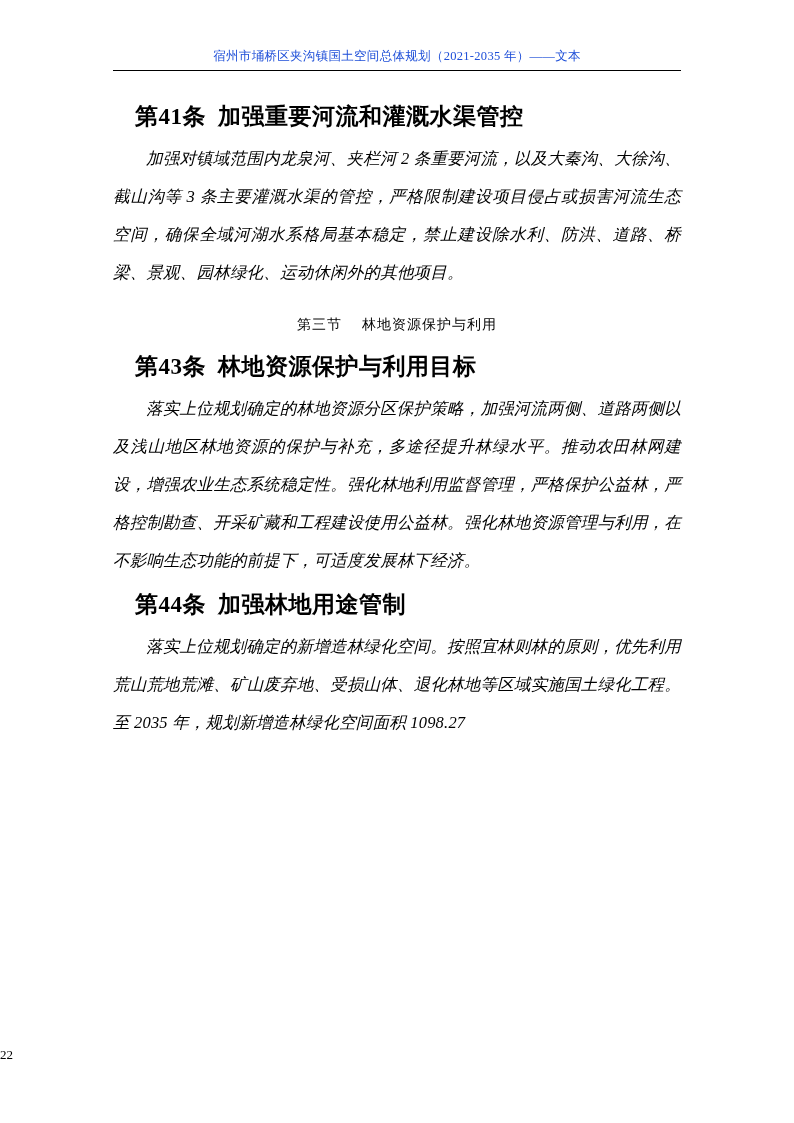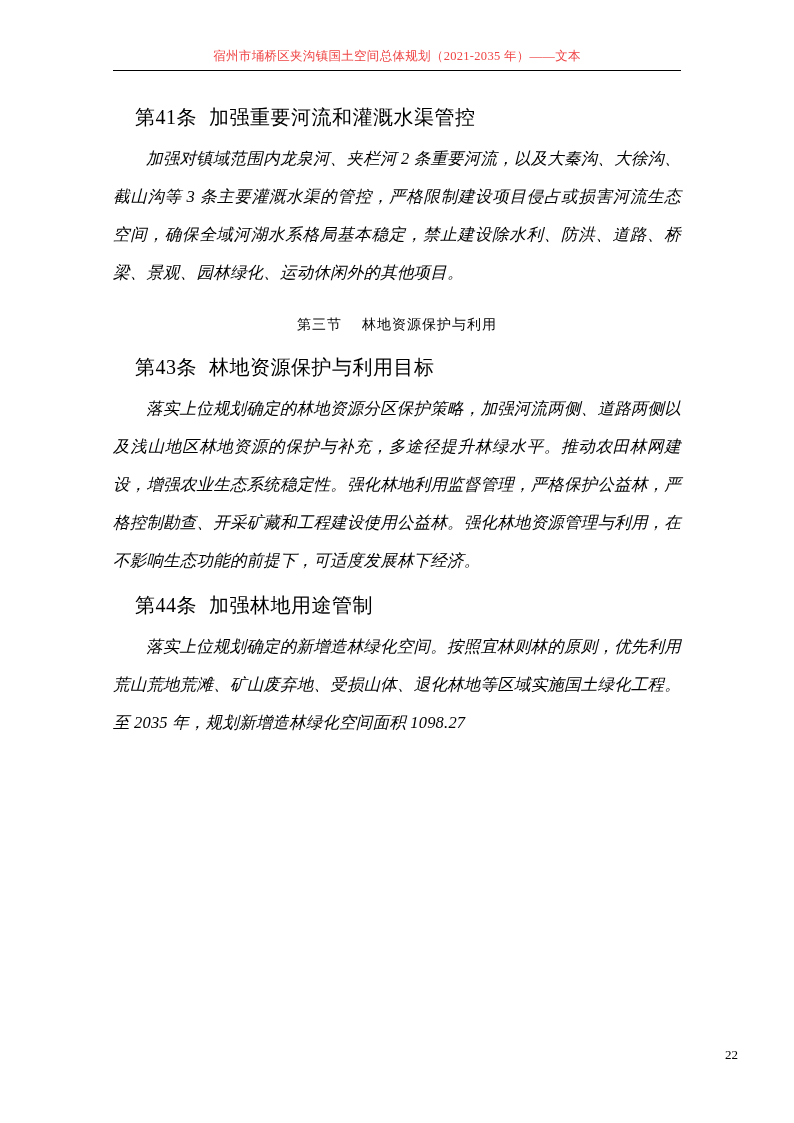--- a/index.html
+++ b/index.html
@@ -19,40 +19,40 @@
     overflow: hidden;
   }
   .header {
     position: absolute;
     top: 48px;
     left: 0;
     width: 794px;
     text-align: center;
     font-size: 12.5px;
     letter-spacing: 0.3px;
-    color: #ef4444;
+    color: #1d4ed8;
     white-space: nowrap;
   }
   .header-rule {
     position: absolute;
     top: 70px;
     left: 113px;
     width: 568px;
     height: 1px;
     background: #000000;
   }
   .content {
     position: absolute;
     top: 100px;
     left: 113px;
     width: 568px;
   }
   h2.article-title {
-    font-size: 20px;
-    font-weight: normal;
+    font-size: 23px;
+    font-weight: bold;
     margin: 0 0 6px 0;
     padding: 0;
     line-height: 34px;
     text-indent: 22px;
     letter-spacing: 0.5px;
   }
   h2.article-title .sp {
     display: inline-block;
     width: 12px;
   }
@@ -79,23 +79,23 @@
     text-justify: inter-ideograph;
     letter-spacing: 0.2px;
     font-style: italic;
   }
   .block {
     margin-bottom: 8px;
   }
   .page-number {
     position: absolute;
     bottom: 60px;
-    left: 8px;
+    left: 0;
     width: 730px;
-    text-align: right;
+    text-align: left;
     font-size: 13px;
     color: #000;
   }
 </style>
 </head>
 <body>
 
 <div class="page">
 
   <div class="header">宿州市埇桥区夹沟镇国土空间总体规划（2021-2035 年）——文本</div>

